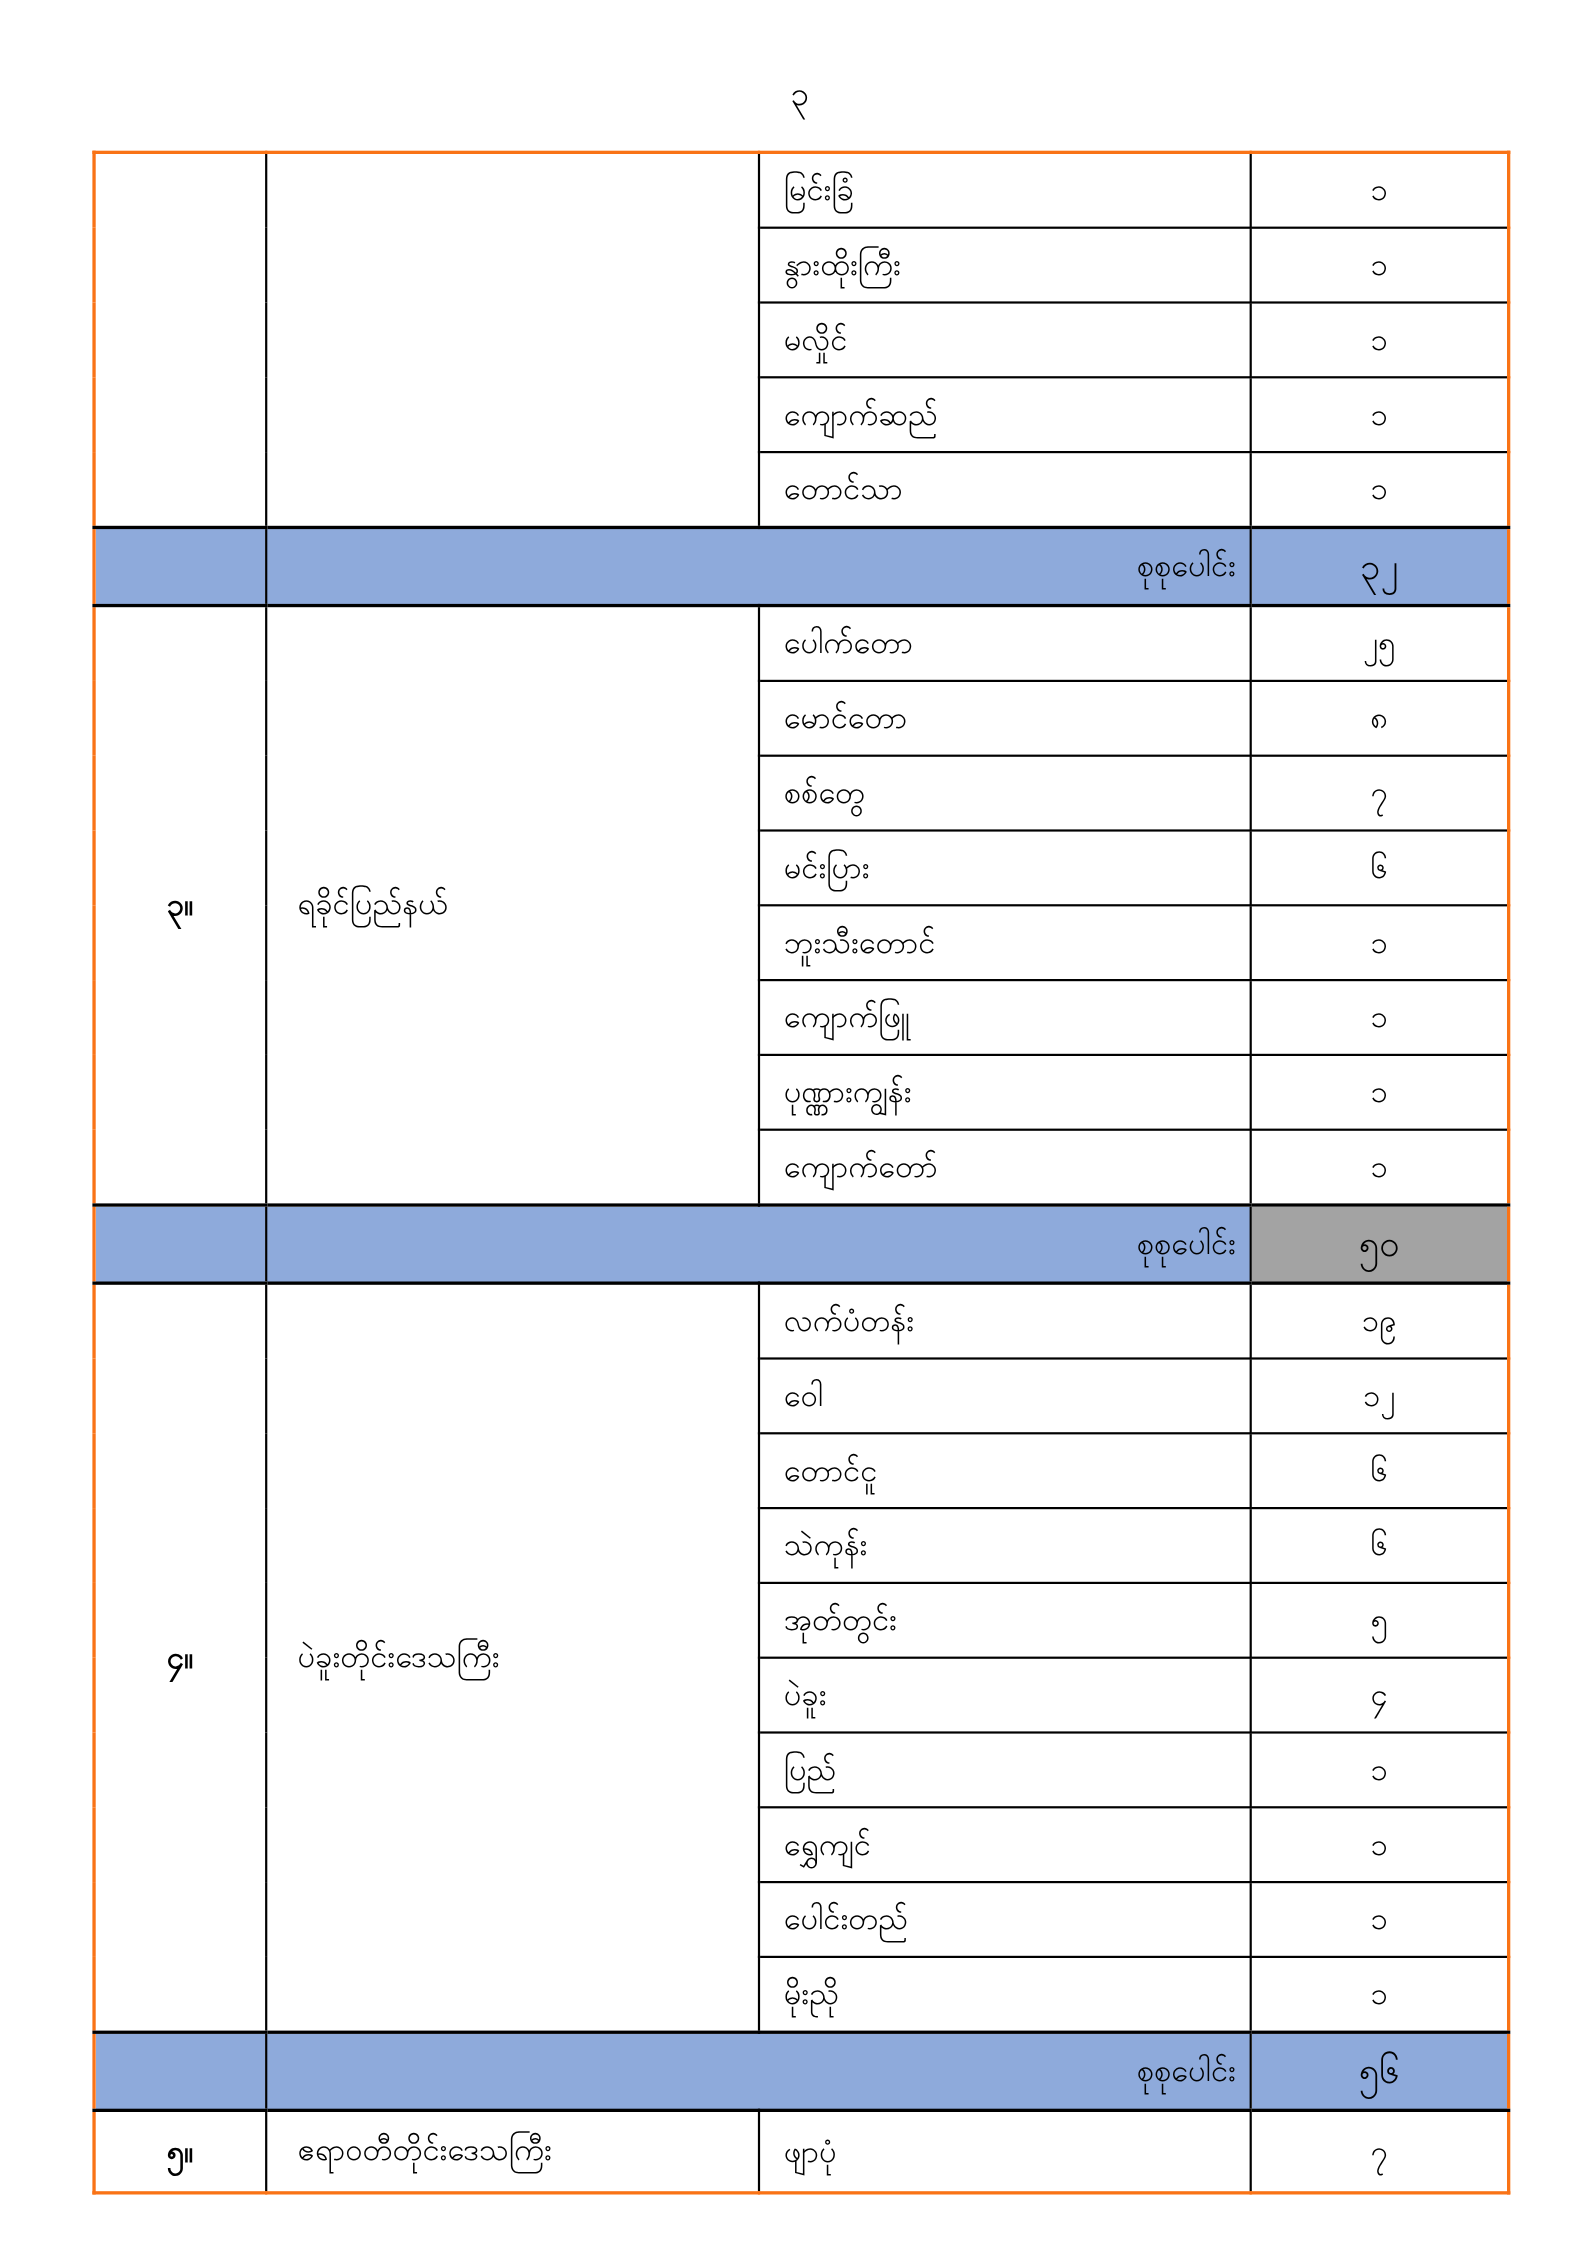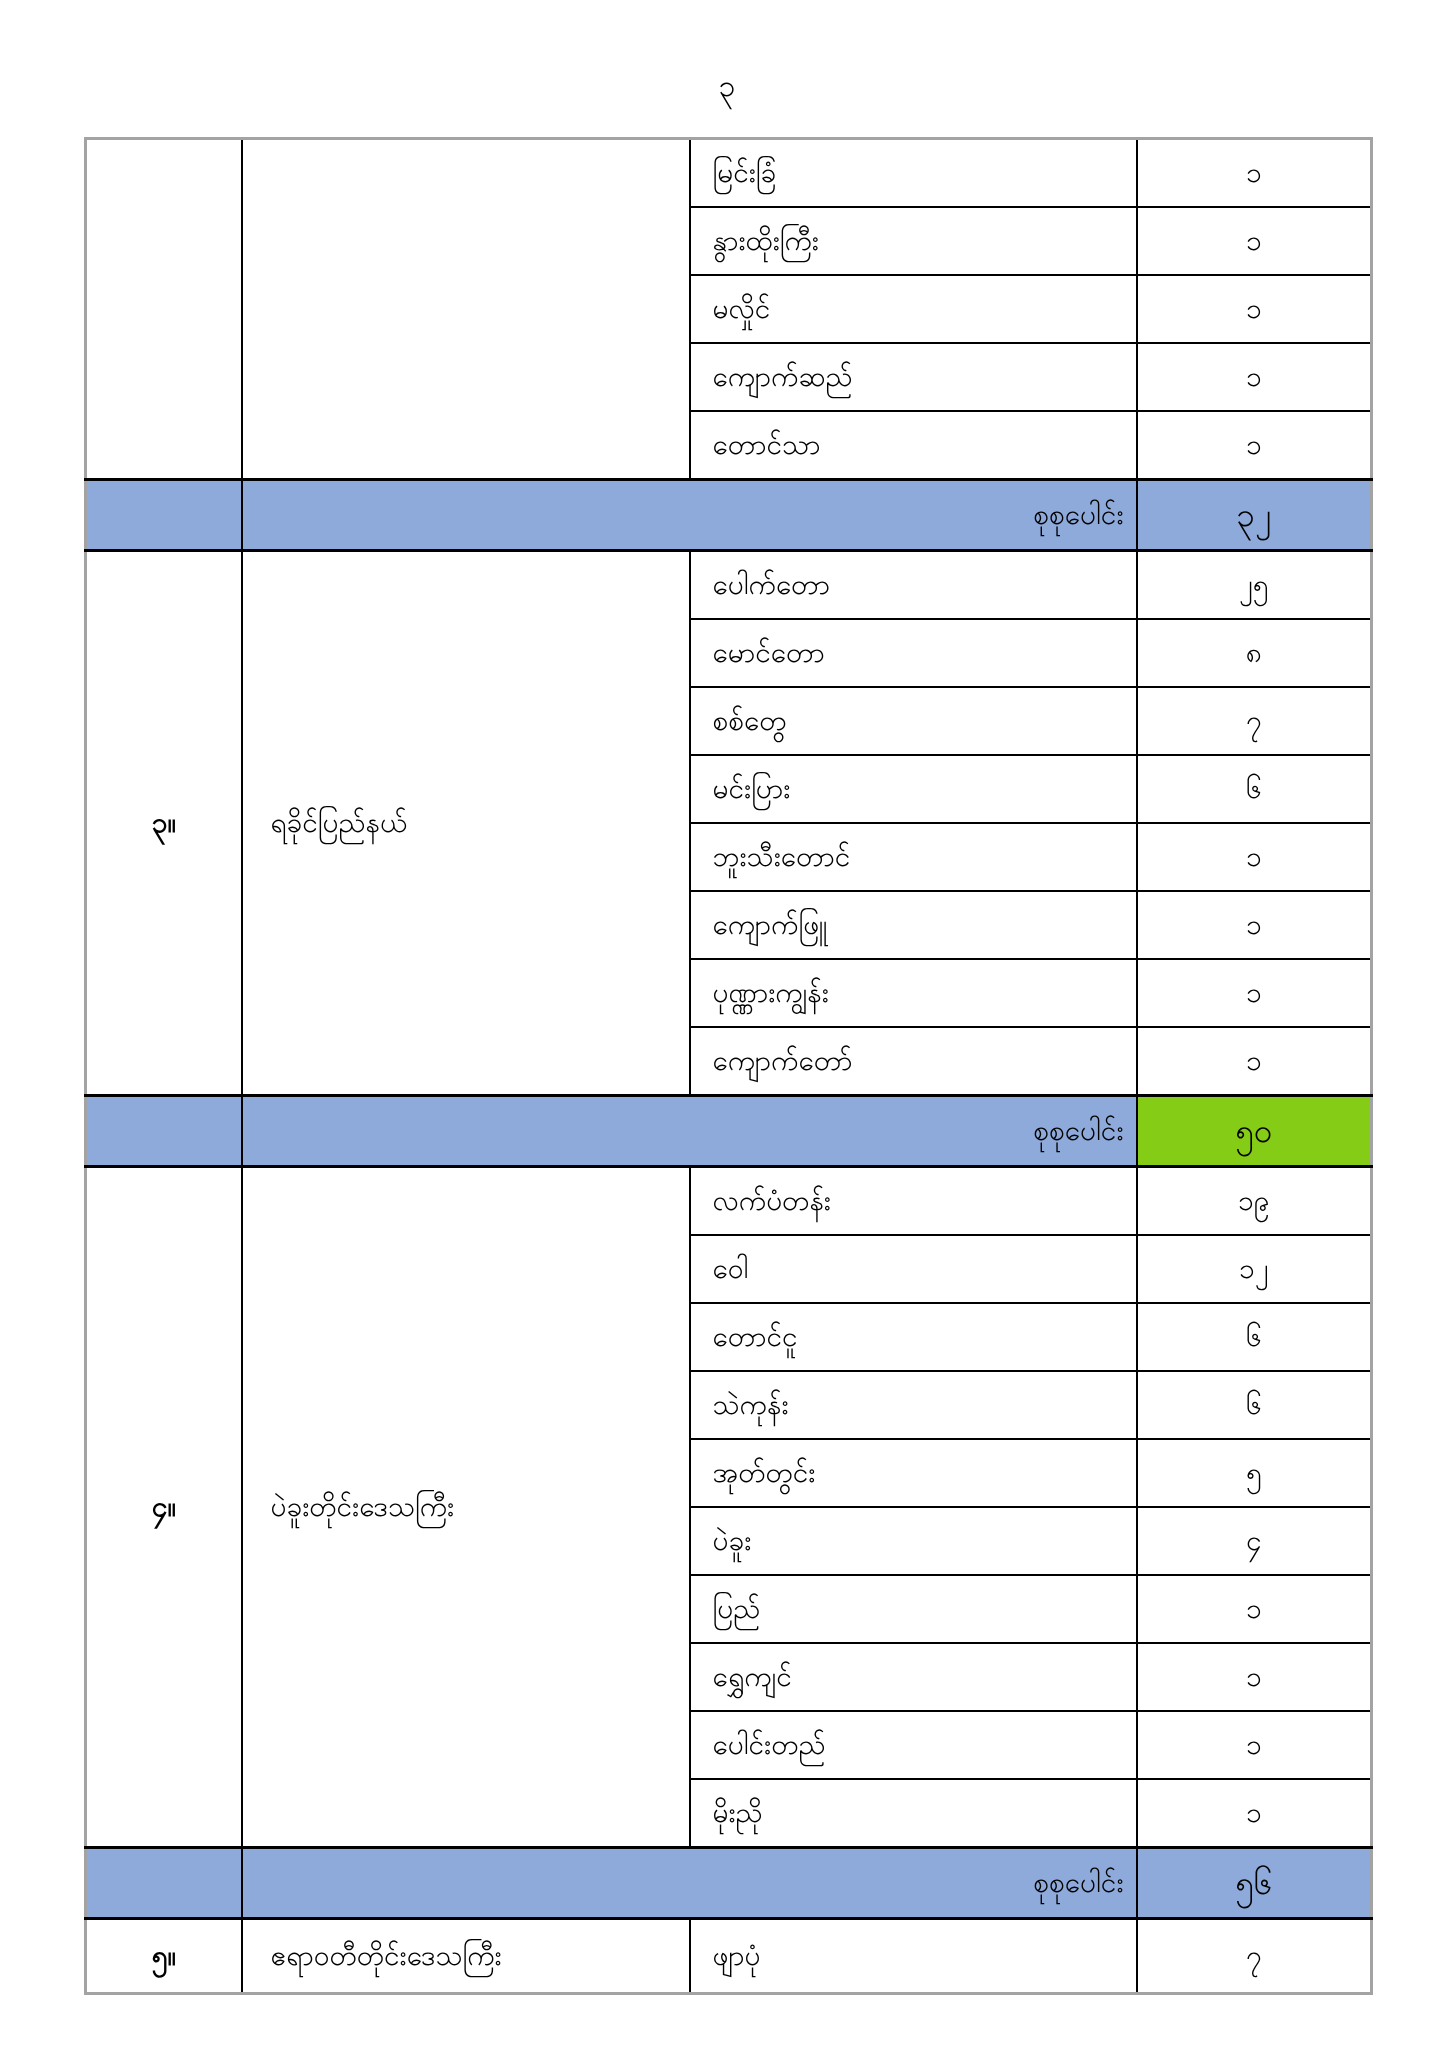--- a/index.html
+++ b/index.html
@@ -25,21 +25,21 @@
     font-size: 30px;
     line-height: 1.2;
   }
   table.doc-table {
     position: absolute;
     left: 84px;
     top: 137px;
     width: 1286px;
     border-collapse: collapse;
     table-layout: fixed;
-    border: 3px solid #a3a3a3;
+    border: 3px solid #f97316;
   }
   td {
     border: 2px solid #000;
     padding: 0;
     font-size: 28px;
     line-height: 1.55;
     vertical-align: middle;
     overflow: hidden;
   }
   td.serial-cell {
@@ -149,21 +149,21 @@
           <td class="township-cell">ပုဏ္ဏားကျွန်း</td>
           <td class="count-cell">၁</td>
         </tr>
         <tr>
           <td class="township-cell">ကျောက်တော်</td>
           <td class="count-cell">၁</td>
         </tr>
         <tr class="total-row">
           <td style="background: rgb(142, 170, 219);"></td>
           <td class="total-label-cell" colspan="2" style="background: rgb(142, 170, 219);">စုစုပေါင်း</td>
-          <td class="total-value-cell" style="background: #84cc16;">၅၀</td>
+          <td class="total-value-cell" style="background: #a3a3a3;">၅၀</td>
         </tr>
         <tr>
           <td class="serial-cell" rowspan="10">၄။</td>
           <td class="region-cell" rowspan="10">ပဲခူးတိုင်းဒေသကြီး</td>
           <td class="township-cell">လက်ပံတန်း</td>
           <td class="count-cell">၁၉</td>
         </tr>
         <tr>
           <td class="township-cell">ဝေါ</td>
           <td class="count-cell">၁၂</td>

